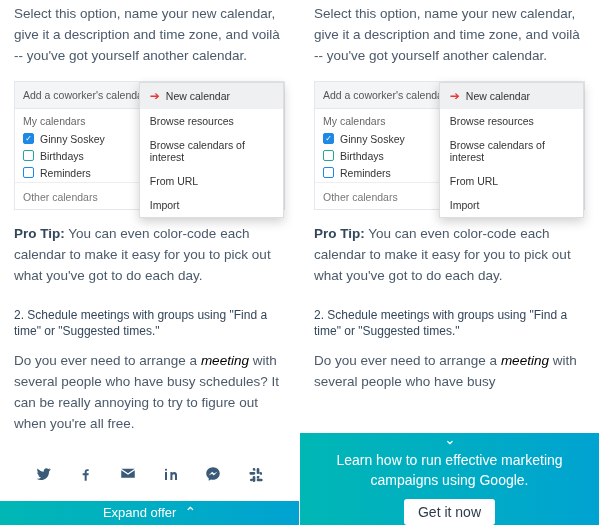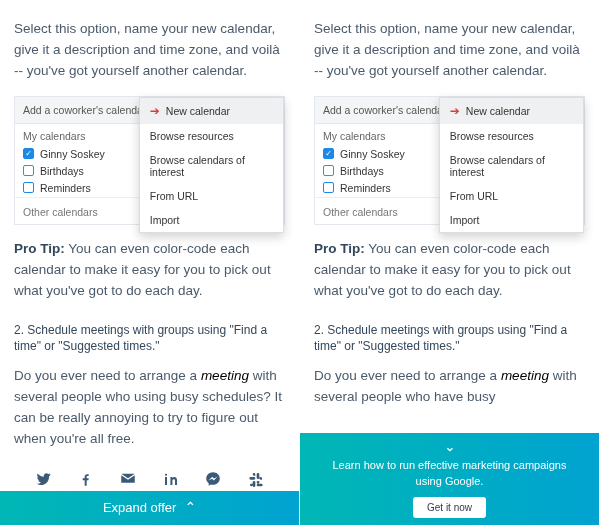--- a/index.html
+++ b/index.html
@@ -6,21 +6,21 @@
   body {
     font-family: -apple-system, BlinkMacSystemFont, "Segoe UI", Arial, sans-serif;
     background: #fff;
     width: 599px;
     height: 525px;
     display: flex;
     overflow: hidden;
   }
   .pane {
     flex: 1;
-    padding: 19px 14px 0 14px;
+    padding: 4px 14px 0 14px;
     position: relative;
     display: flex;
     flex-direction: column;
   }
   .sep { width: 1px; }
   .body-text {
     color: #4b5a6a;
     font-size: 13.5px;
     line-height: 1.55;
     margin-bottom: 14px;
@@ -117,30 +117,30 @@
     left: 0; right: 0; bottom: 0;
     background: linear-gradient(90deg,#00b7b5,#00a3d1);
     color: #fff;
     display: flex;
     flex-direction: column;
     align-items: center;
     justify-content: center;
     padding: 10px 18px 12px 18px;
     text-align: center;
   }
-  .banner.short { height: 34px; flex-direction: row; gap: 8px; font-size: 13px;}
+  .banner.short { height: 24px; flex-direction: row; gap: 8px; font-size: 13px;}
   .banner.tall { height: 92px; }
   .chev { font-size: 14px; }
-  .banner-msg { font-size: 11px; line-height: 1.4; margin: 4px 0 8px 0;}
+  .banner-msg { font-size: 14px; line-height: 1.4; margin: 4px 0 8px 0;}
   .get-btn {
     background: #fff;
     color: #2e3c4c;
     border-radius: 3px;
     padding: 5px 14px;
-    font-size: 10px;
+    font-size: 14px;
     font-weight: 500;
   }
   .social-row {
     display: flex;
     justify-content: space-around;
     padding: 6px 8px 2px 8px;
     margin-top: auto;
     margin-bottom: 40px;
     color: #3a5a78;
     font-size: 16px;
@@ -193,21 +193,21 @@
     </div>
   </div>
 
   <p class="body-text">
     <b>Pro Tip:</b><span> You can even color-code each calendar to make it easy for you to pick out what you've got to do each day.</span>
   </p>
 
   <h2 class="heading">2. Schedule meetings with groups using "Find a time" or "Suggested times."</h2>
 
   <p class="body-text">
-    <span>Do you ever need to arrange a </span><a href="#">meeting</a><span> with several people who using busy schedules? It can be really annoying to try to figure out when you're all free.</span>
+    <span>Do you ever need to arrange a </span><a href="#">meeting</a><span> with several people who have busy schedules? It can be really annoying to try to figure out when you're all free.</span>
   </p>
 
   <div class="social-row">
     <span class="sicon">
         <svg viewBox="0 0 24 24" width="18" height="18" fill="#3a5a78">
           <path d="M22 5.8c-.7.3-1.5.6-2.3.7.8-.5 1.5-1.3 1.8-2.2-.8.5-1.7.8-2.6 1-1.5-1.6-4-1.3-5.3.6-.6.9-.8 2-.6 3-3.3-.2-6.2-1.7-8.2-4.3-1.1 1.9-.5 4.3 1.3 5.5-.7 0-1.3-.2-1.9-.5 0 2 1.4 3.7 3.3 4.1-.6.2-1.3.2-1.9.1.5 1.7 2.1 2.8 3.9 2.9-1.7 1.3-3.9 2-6 1.7 7.4 4.7 17-1.1 16.5-9.9.8-.6 1.5-1.3 2-2.2z"></path>
         </svg>
       </span>
     <span class="sicon">
         <svg viewBox="0 0 24 24" width="16" height="18" fill="#3a5a78">

